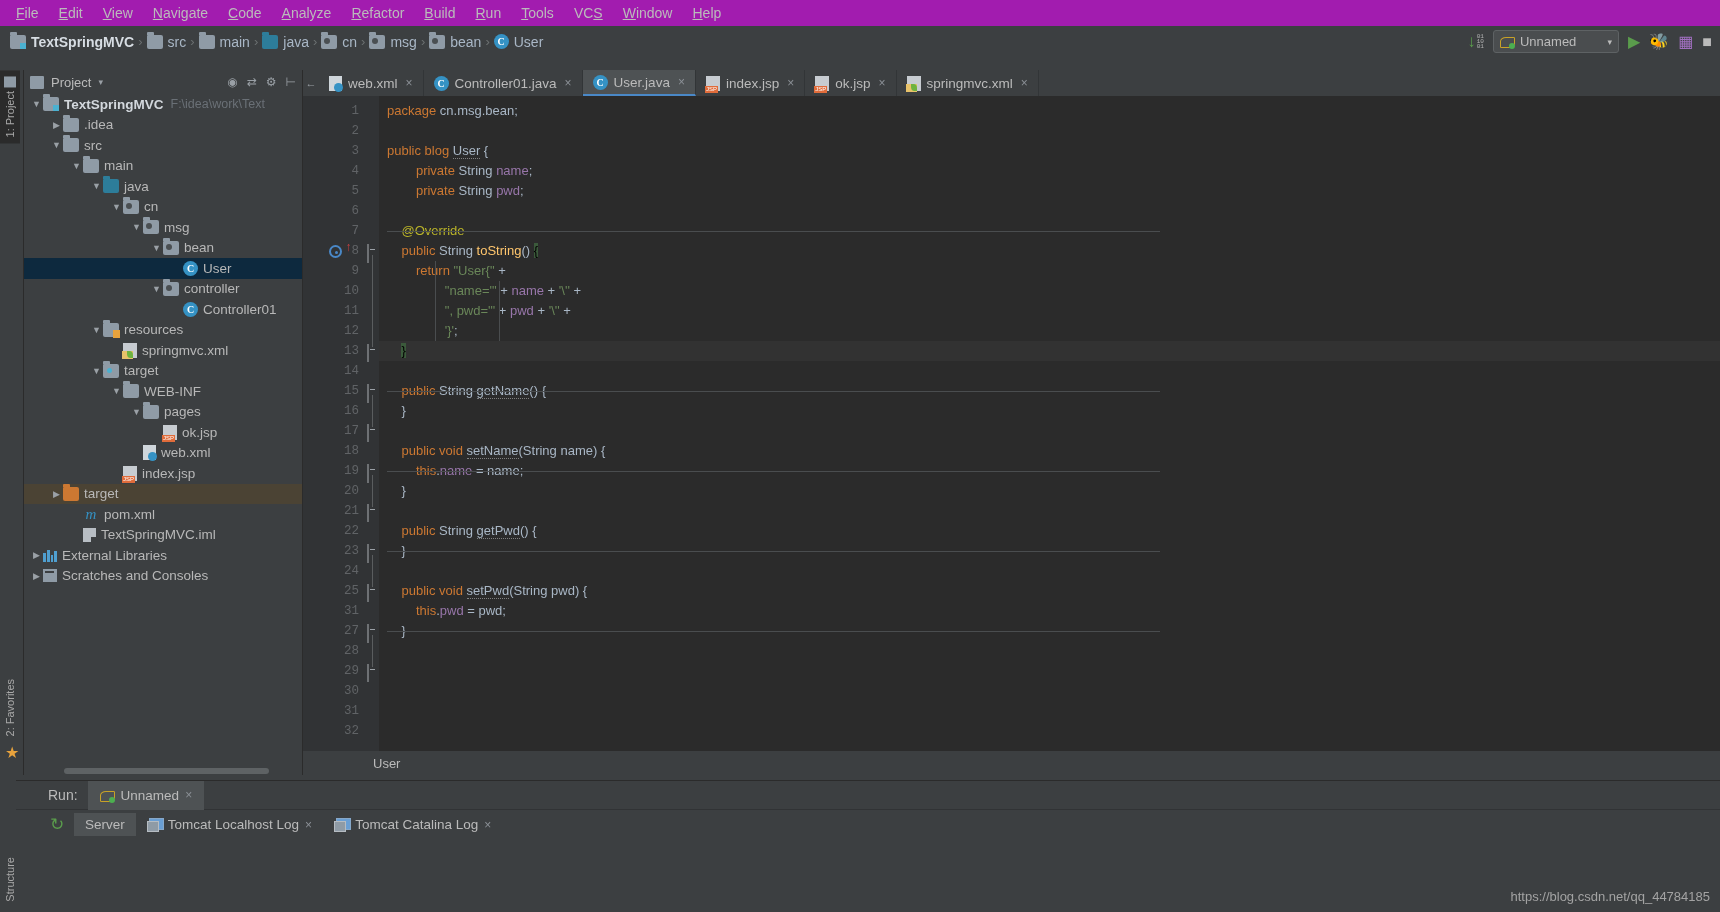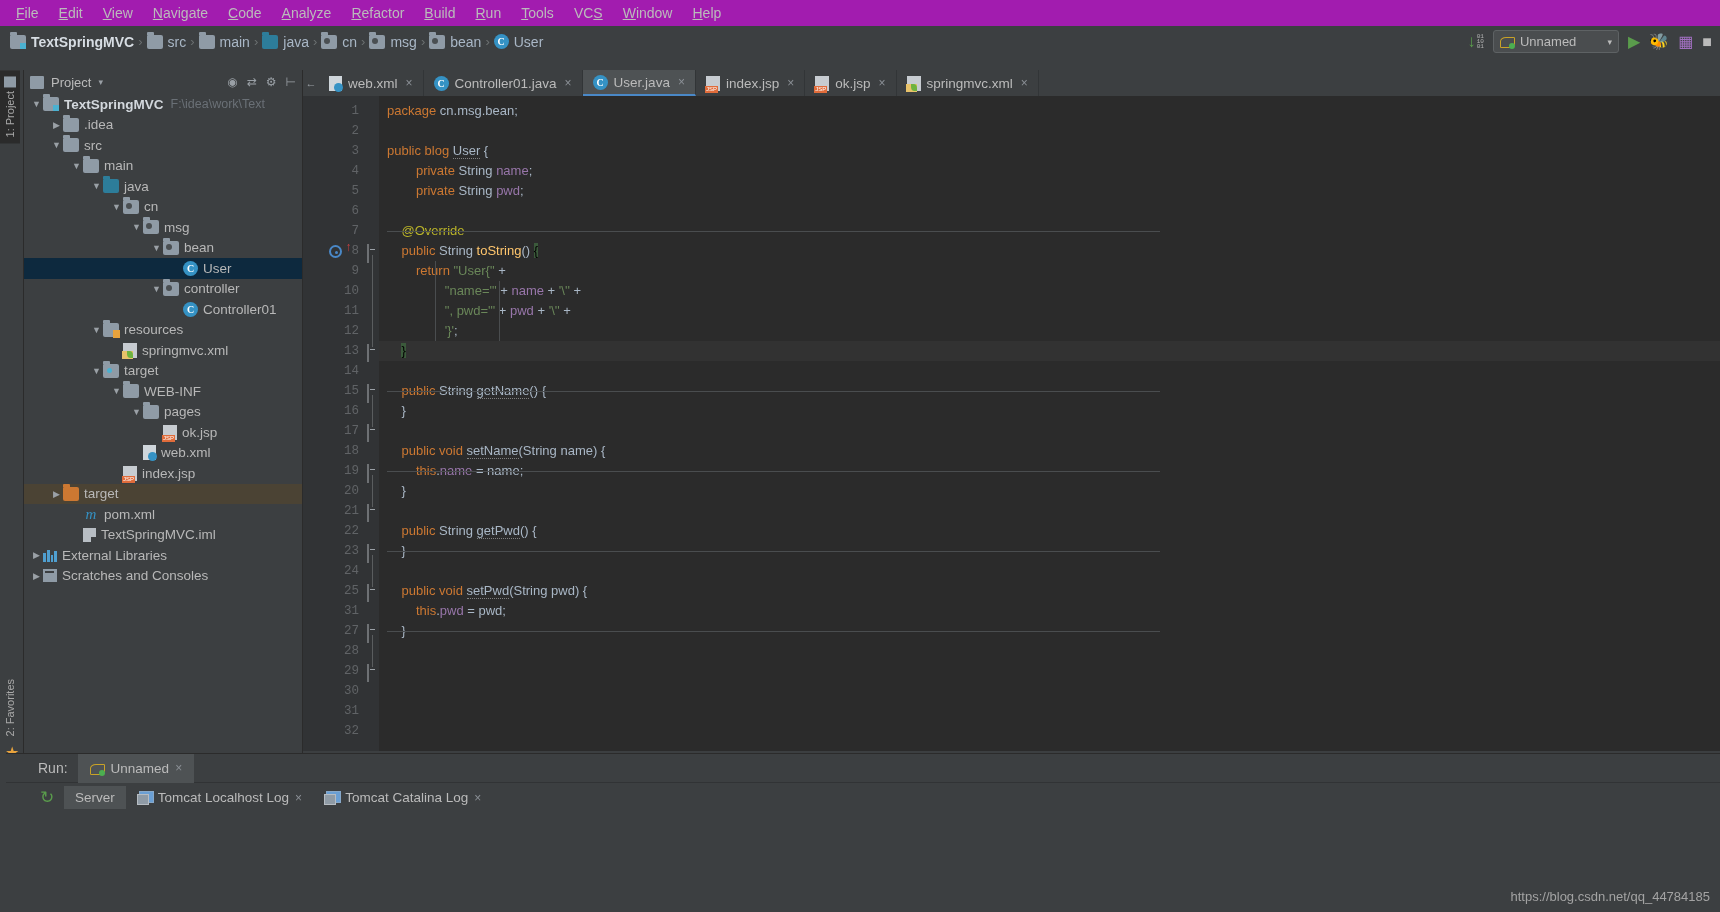--- a/index.html
+++ b/index.html
@@ -204,21 +204,21 @@
   .braceHL { background:#3b5a3b; }
   .wavy { border-bottom: 1px dotted #808080; }
 
   .editor-crumb {
     position:absolute; left:0; right:0; bottom:0; height:24px; background:#3c3f41;
     display:flex; align-items:center; padding-left: 70px; color:#bbbbbb; font-size:13px;
   }
 
   
   .runpane {
-    position:absolute; left:6px; right:0; bottom:0; height:159px; background:#3c3f41;
+    position:absolute; left:16px; right:0; bottom:0; height:132px; background:#3c3f41;
   }
   .run-tabbar {
     height: 29px; display:flex; align-items:center; padding-left:24px; gap:0px;
     border-top: 1px solid #2b2b2b;
   }
   .run-label { color:#bbbbbb; font-size:14px; padding: 0 10px 0 8px;}
   .run-tab {
     display:flex; align-items:center; gap:6px; padding: 5px 12px; background:#4e5254;
     color:#bbbbbb; font-size:13.5px; height: 29px;
   }

